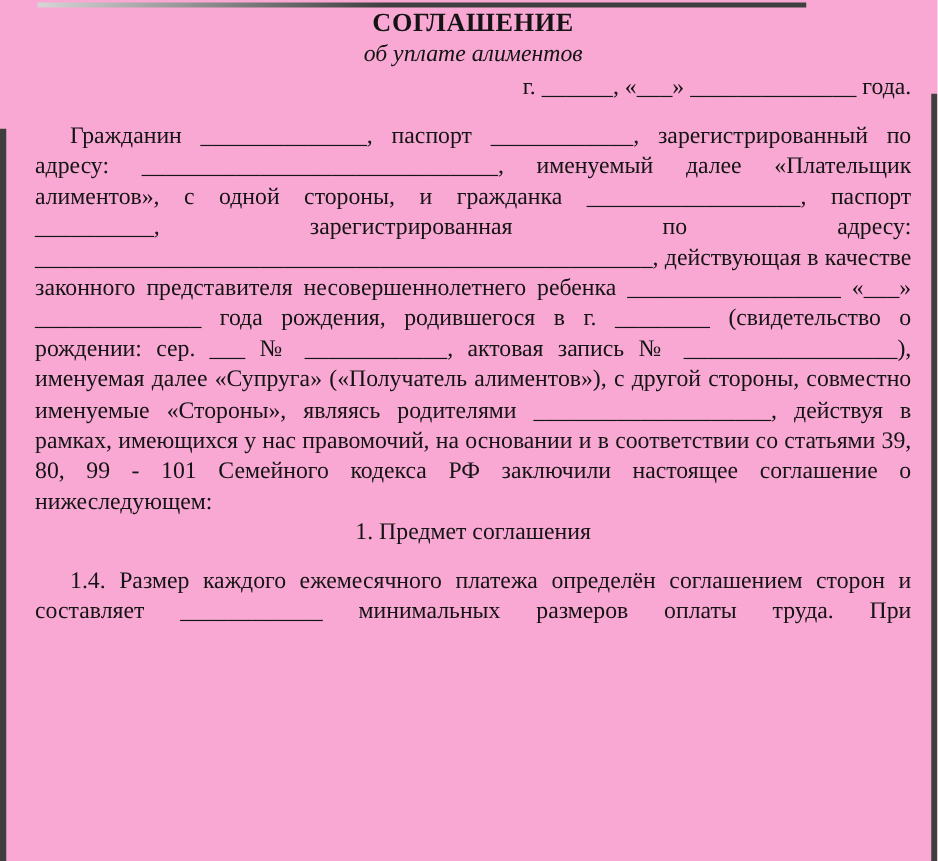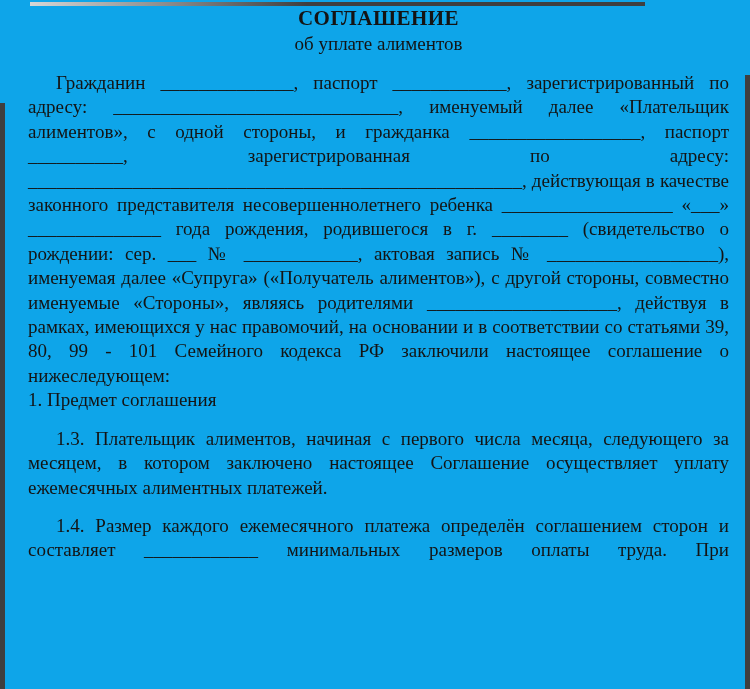--- a/index.html
+++ b/index.html
@@ -5,21 +5,21 @@
   html, body {
     margin: 0;
     padding: 0;
     background: #ffffff;
   }
   .page {
     position: relative;
     width: 750px;
     height: 689px;
     overflow: hidden;
-    background: #0ea5e9;
+    background: #f9a8d4;
     font-family: "Liberation Serif", "DejaVu Serif", serif;
     color: #141414;
   }
   
   .border-top {
     position: absolute;
     top: 2px;
     left: 30px;
     width: 615px;
     height: 4px;
@@ -53,45 +53,46 @@
   p.title {
     text-align: center;
     font-weight: bold;
     font-size: 21px;
     line-height: 26px;
     letter-spacing: 0.5px;
   }
   p.subtitle {
     text-align: center;
     line-height: 26px;
+    font-style: italic;
   }
   p.dateline {
     text-align: right;
     line-height: 26px;
   }
   p.heading {
-    text-align: left;
+    text-align: center;
   }
   p.indent {
     text-indent: 28px;
     margin-top: 14px;
   }
   p.cut {
     text-align-last: justify;
   }
 </style>
 </head>
 <body>
 
 <div class="page">
   <div class="border-top"></div>
   <div class="border-left"></div>
   <div class="border-right"></div>
 
   <div class="content">
     <p class="title">СОГЛАШЕНИЕ</p>
     <p class="subtitle">об уплате алиментов</p>
+    <p class="dateline">г. ______, «___» ______________ года.</p>
     <p class="indent">Гражданин ______________, паспорт ____________, зарегистрированный по адресу: ______________________________, именуемый далее «Плательщик алиментов», с одной стороны, и гражданка __________________, паспорт __________, зарегистрированная по адресу: ____________________________________________________, действующая в качестве законного представителя несовершеннолетнего ребенка __________________ «___» ______________ года рождения, родившегося в г. ________ (свидетельство о рождении: сер. ___ № ____________, актовая запись № __________________), именуемая далее «Супруга» («Получатель алиментов»), с другой стороны, совместно именуемые «Стороны», являясь родителями ____________________, действуя в рамках, имеющихся у нас правомочий, на основании и в соответствии со статьями 39, 80, 99 - 101 Семейного кодекса РФ заключили настоящее соглашение о нижеследующем:</p>
     <p class="heading">1. Предмет соглашения</p>
-    <p class="indent">1.3. Плательщик алиментов, начиная с первого числа месяца, следующего за месяцем, в котором заключено настоящее Соглашение осуществляет уплату ежемесячных алиментных платежей.</p>
     <p class="indent cut">1.4. Размер каждого ежемесячного платежа определён соглашением сторон и составляет ____________ минимальных размеров оплаты труда. При</p>
   </div>
 </div>
 
 </body></html>

